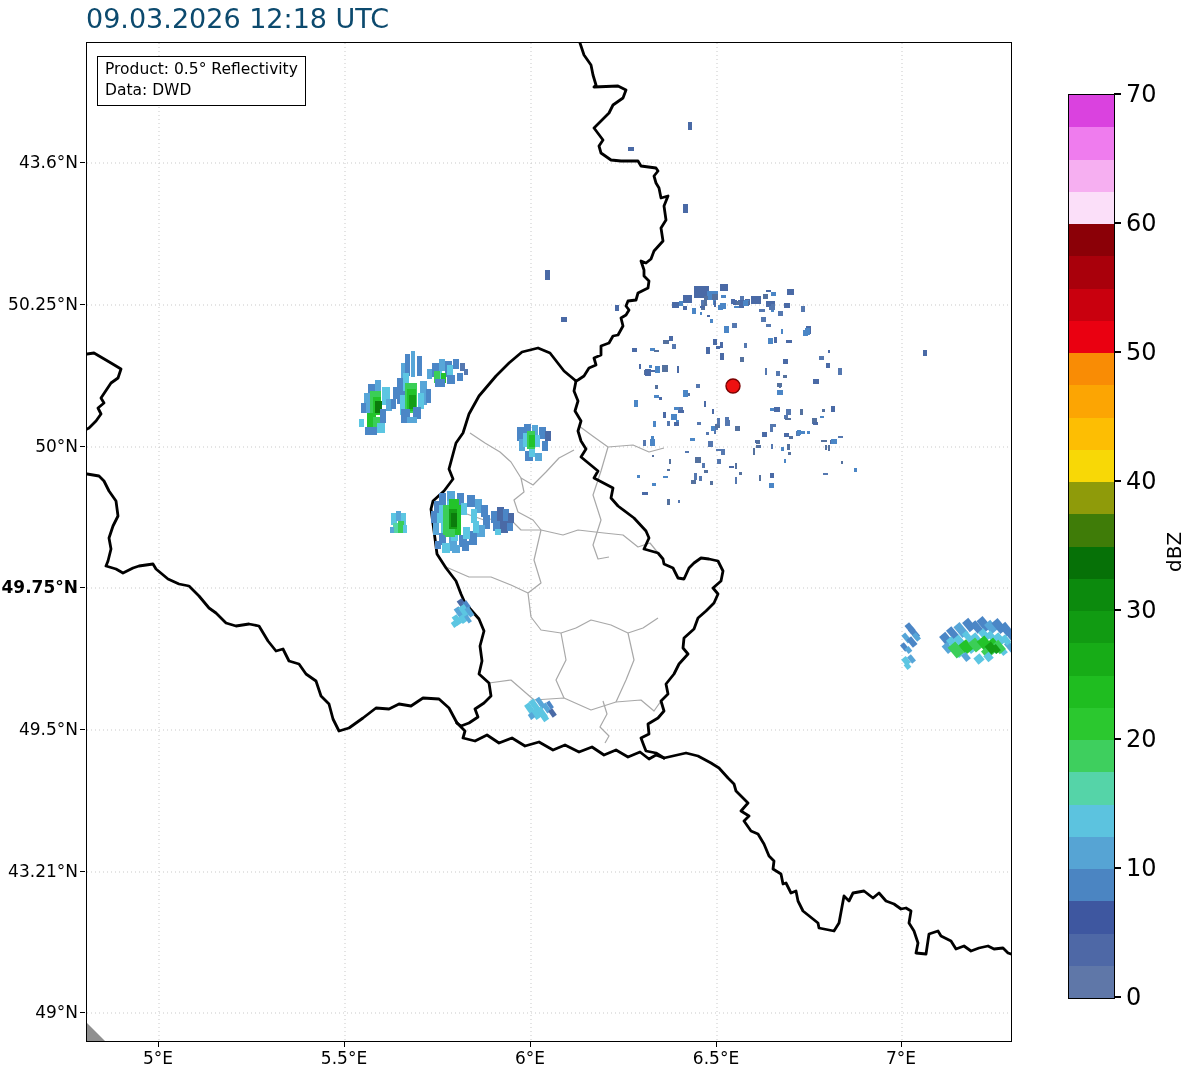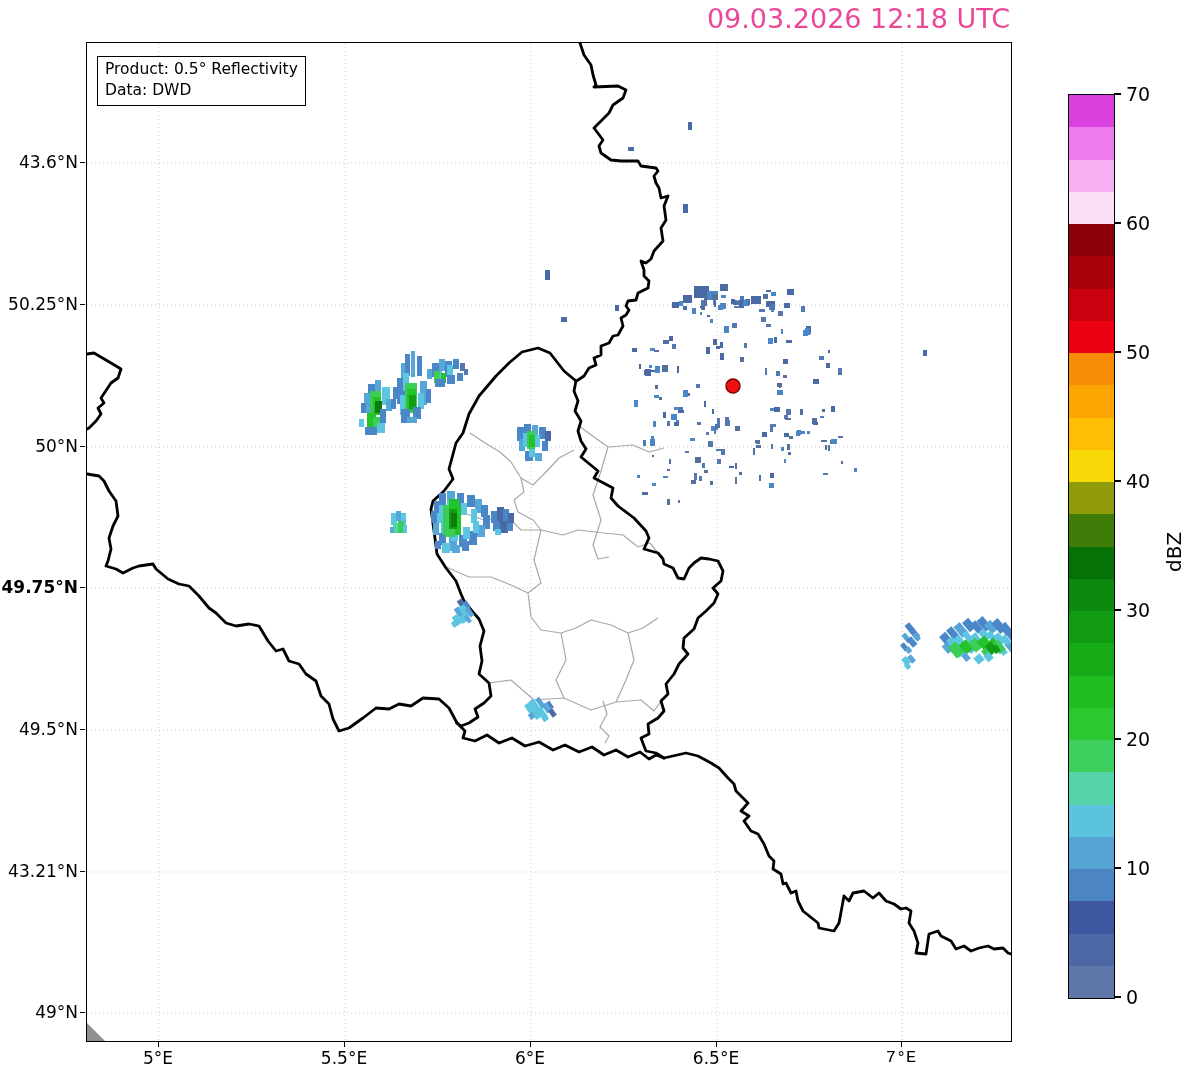--- a/index.html
+++ b/index.html
@@ -1,33 +1,33 @@
 <!DOCTYPE html>
 <html><head>
 <meta charset="utf-8">
 <style>
   html,body{margin:0;padding:0;background:#fff;}
   #figure{position:relative;width:1202px;height:1081px;background:#ffffff;
           font-family:"DejaVu Sans","Liberation Sans",sans-serif;color:#000;overflow:hidden;}
-  #title{position:absolute;left:86px;top:2px;width:924px;text-align:right;
-         font-size:27px;line-height:34px;color:#ec4899;}
+  #title{position:absolute;left:86px;top:2px;width:924px;text-align:left;
+         font-size:27px;line-height:34px;color:#0c4a6e;}
   #map{position:absolute;left:86px;top:42px;width:924px;height:998px;
        border:1.4px solid #000;box-sizing:content-box;background:#fff;}
   #map svg{display:block;}
   #infobox{position:absolute;left:97px;top:56px;background:#fff;border:1.4px solid #000;
            padding:2px 7px 4px 7px;font-size:15.5px;line-height:21px;z-index:30;}
   .xtick-label{position:absolute;top:1048px;transform:translateX(-50%);font-size:17px;}
   .ytick-label{position:absolute;right:1124px;transform:translateY(-50%);font-size:17px;white-space:nowrap;}
   .xtick-mark{position:absolute;top:1042px;width:1.4px;height:5px;background:#000;}
   .ytick-mark{position:absolute;left:80px;width:5px;height:1.4px;background:#000;}
   #colorbar{position:absolute;left:1068px;top:94px;width:45px;height:903px;
             border:1.3px solid #000;box-sizing:content-box;}
   .cb-band{width:100%;}
   .cb-tick{position:absolute;left:1114px;width:7px;height:1.4px;background:#000;}
-  .cb-label{position:absolute;left:1126px;transform:translateY(-50%);font-size:19px;}
+  .cb-label{position:absolute;left:1126px;transform:translateY(-50%);font-size:24px;}
   #cb-unit{position:absolute;left:1162px;top:572px;transform:rotate(-90deg);
            transform-origin:0 0;font-size:20px;white-space:nowrap;}
 </style>
 </head>
 <body>
 
 <div id="figure">
   <div id="title">09.03.2026 12:18 UTC</div>
 
   <div id="map">
@@ -449,21 +449,21 @@
   <div id="xaxis">
       <div class="xtick-mark" style="left: 158px;"></div>
       <div class="xtick-label" style="left: 158px;">5°E</div>
       <div class="xtick-mark" style="left: 344px;"></div>
       <div class="xtick-label" style="left: 344px;">5.5°E</div>
       <div class="xtick-mark" style="left: 530px;"></div>
       <div class="xtick-label" style="left: 530px;">6°E</div>
       <div class="xtick-mark" style="left: 716px;"></div>
       <div class="xtick-label" style="left: 716px;">6.5°E</div>
       <div class="xtick-mark" style="left: 901px;"></div>
-      <div class="xtick-label" style="left: 901px; font-family: Liberation Mono, monospace;">7°E</div>
+      <div class="xtick-label" style="left: 901px;">7°E</div>
     </div>
   <div id="yaxis">
       <div class="ytick-mark" style="top: 162px;"></div>
       <div class="ytick-label" style="top: 162px;">43.6°N</div>
       <div class="ytick-mark" style="top: 304px;"></div>
       <div class="ytick-label" style="top: 304px;">50.25°N</div>
       <div class="ytick-mark" style="top: 446px;"></div>
       <div class="ytick-label" style="top: 446px;">50°N</div>
       <div class="ytick-mark" style="top: 587px;"></div>
       <div class="ytick-label" style="top: 587px; font-weight: bold;">49.75°N</div>

